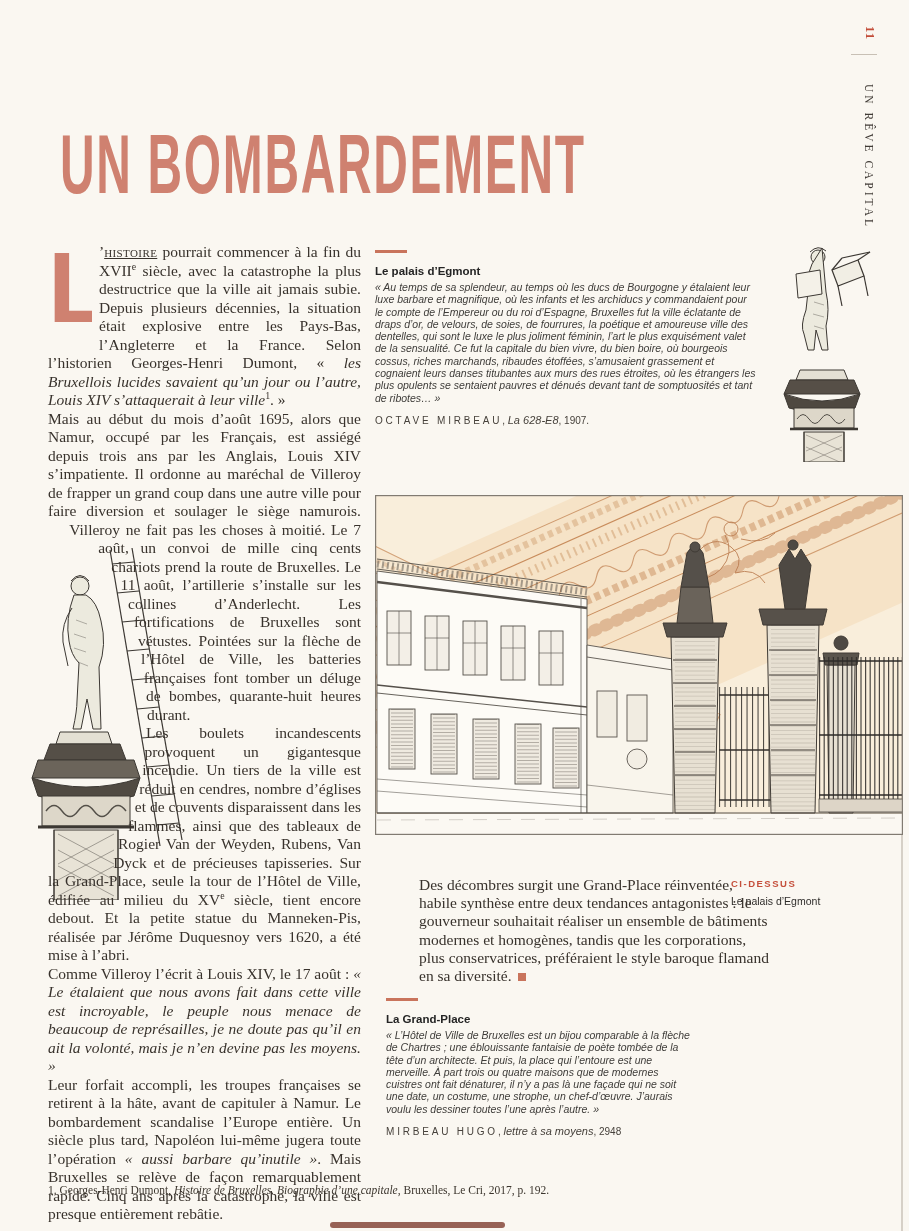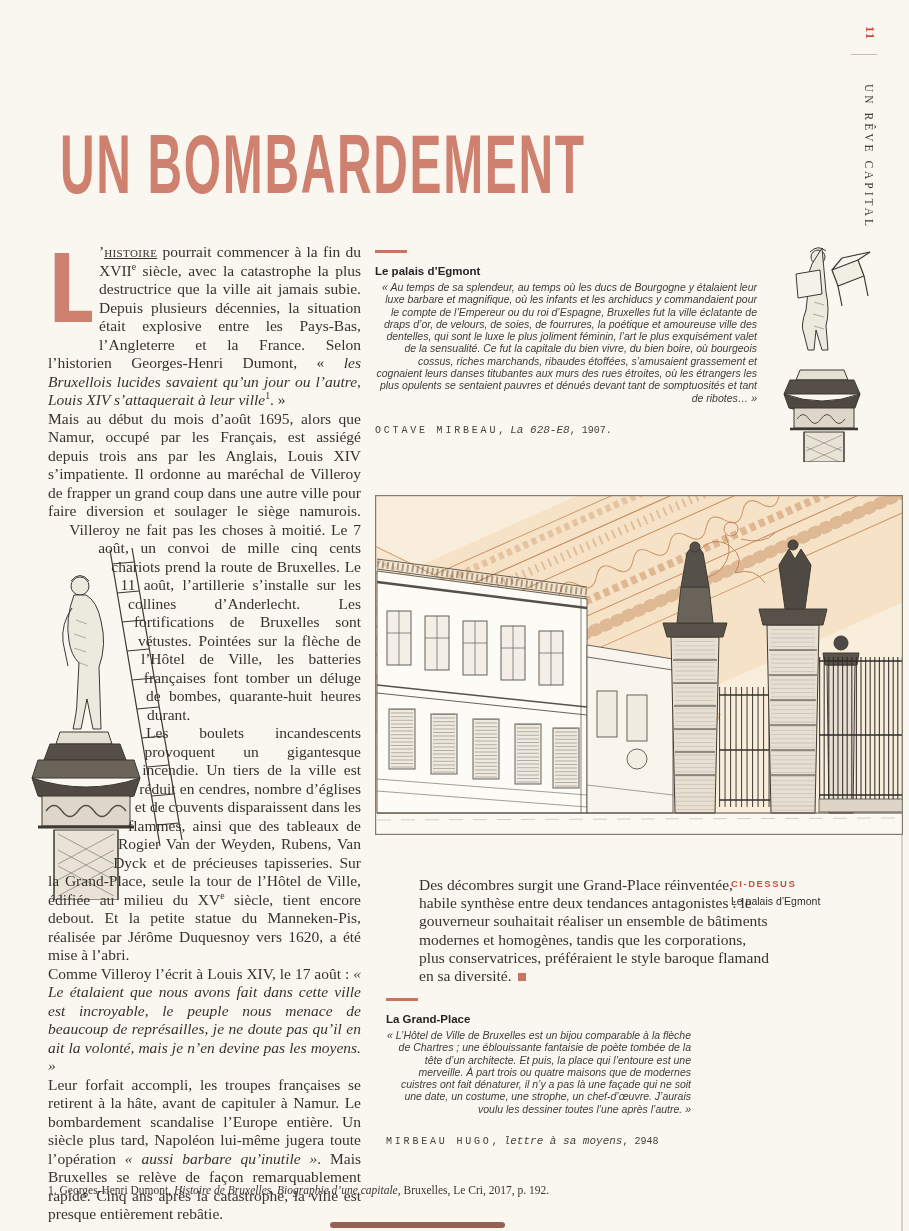--- a/index.html
+++ b/index.html
@@ -35,22 +35,22 @@
        88px 301px,92px 326px,96px 351px,99px 376px,97px 401px,94px 426px,90px 451px,
        82px 476px,70px 498px,68px 516px,0px 528px);}
   .sc{font-variant:small-caps;letter-spacing:.4px;text-decoration:underline;}
   .i{font-style:italic;}
   .sup{vertical-align:super;font-size:64%;line-height:0;}
 
   
   .sq{position:absolute;font-family:"Liberation Sans",sans-serif;color:#3d3b38;}
   .accent-rule{width:32px;height:3px;background:#c9745c;margin-bottom:12px;}
   .sq-head{font-weight:bold;font-size:11.5px;color:#242424;margin-bottom:4px;}
-  .sq-body{font-style:italic;font-size:10.5px;line-height:12.3px;color:#3e3c39;text-align:right;}
-  .attribution{margin-top:20px;font-family:Liberation Mono, monospace;font-size:10px;color:#46413b;}
+  .sq-body{font-style:italic;font-size:10.5px;line-height:12.3px;color:#3e3c39;}
+  .attribution{margin-top:10px;font-family:Liberation Sans, sans-serif;font-size:10px;color:#46413b;}
   .attribution .att-name{letter-spacing:2.8px;}
   .attribution .i{font-style:italic;font-size:11px;letter-spacing:0;}
   .sq-egmont{left:375px;top:250px;width:382px;}
   .sq-grandplace{left:386px;top:998px;width:305px;}
 
   
   .figure{position:absolute;left:375px;top:495px;width:528px;height:340px;}
   .caption{position:absolute;left:731px;top:878px;width:128px;text-align:left;
            font-family:"Liberation Sans",sans-serif;}
   .caption-label{color:#c5503c;font-weight:bold;font-size:9.5px;letter-spacing:1.5px;margin-bottom:6px;}

